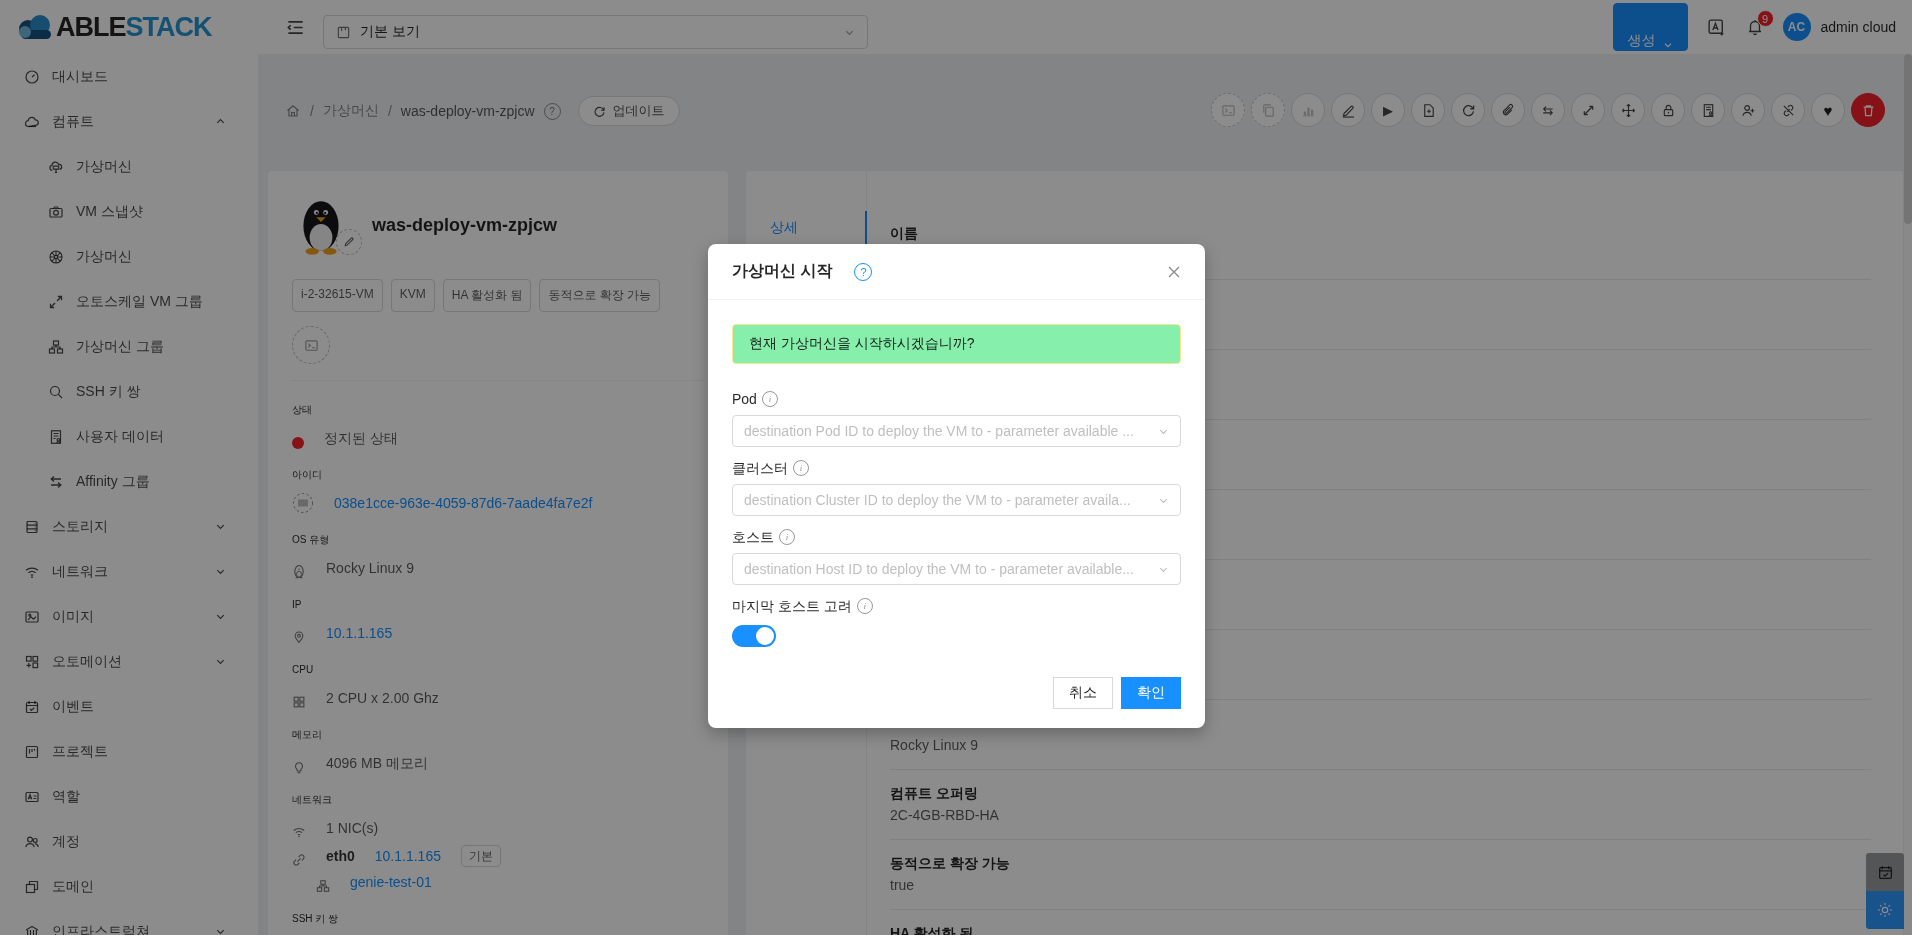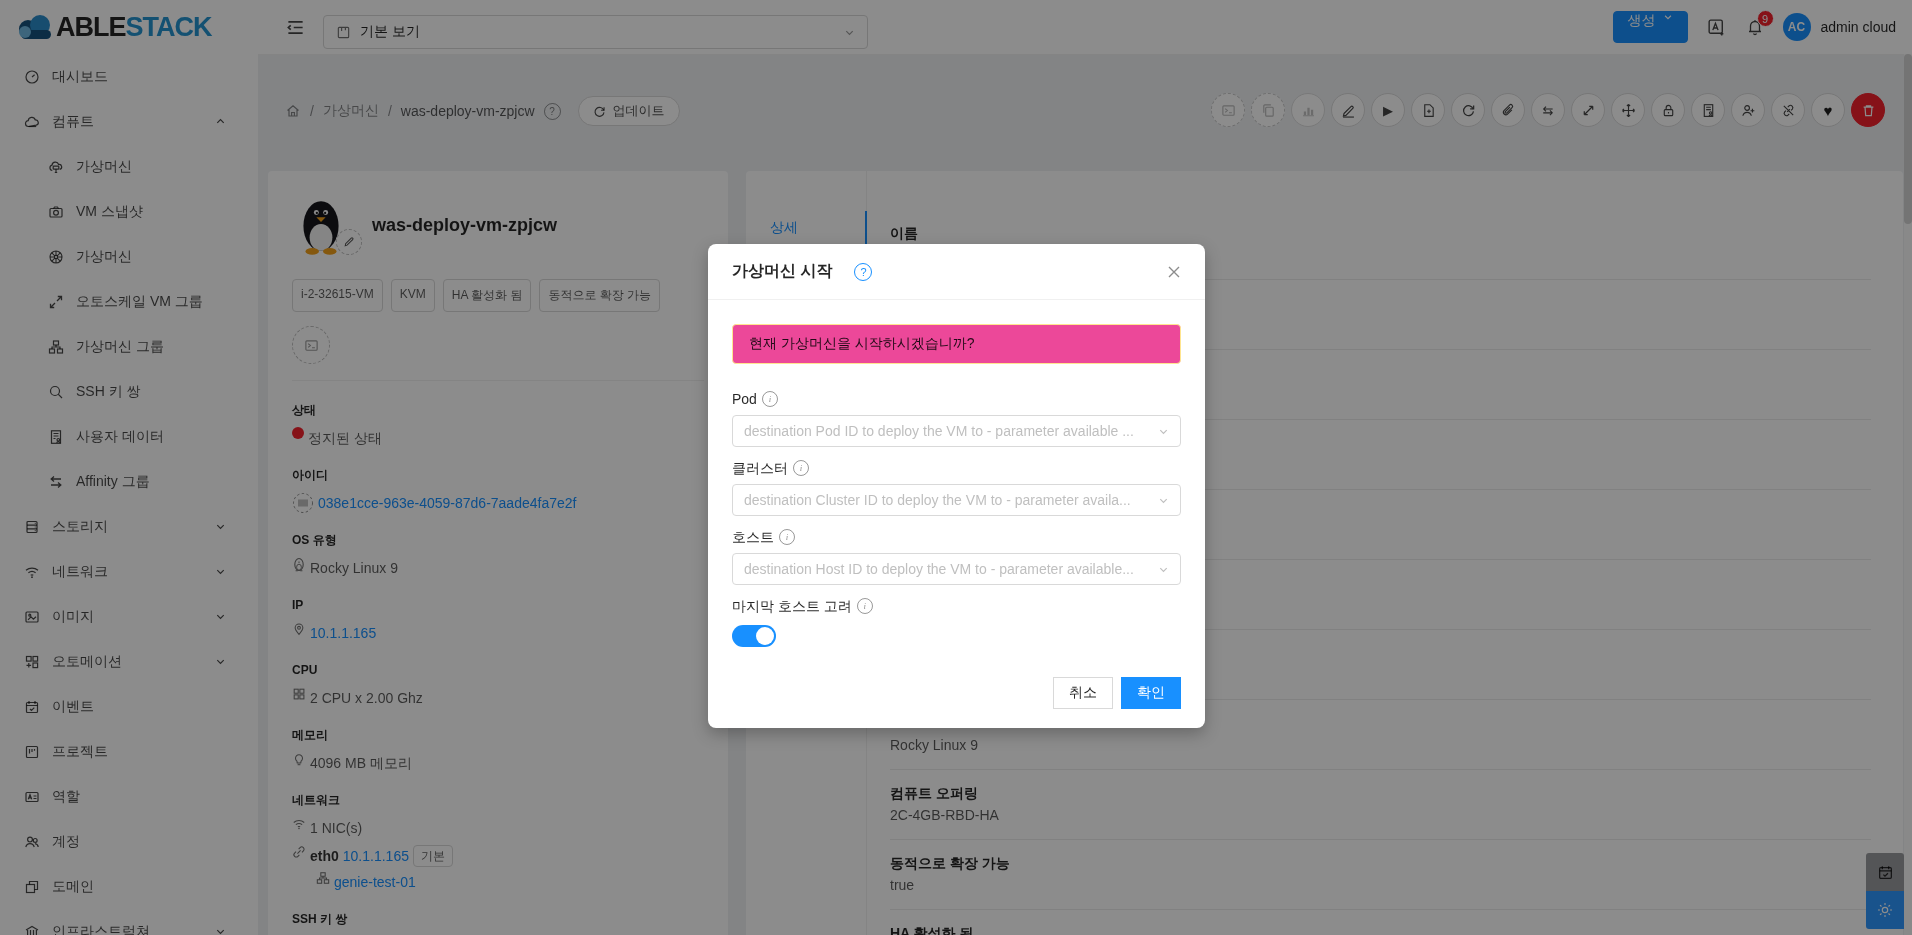--- a/index.html
+++ b/index.html
@@ -13,22 +13,22 @@
        border-bottom:1px solid #f0f0f0;display:flex;align-items:center}
   .logo{display:flex;align-items:center;padding-left:14px;width:246px}
   .logo-txt{font-size:27px;font-weight:800;letter-spacing:-1px;white-space:nowrap}
   .logo-able{color:#262626}.logo-stack{color:#2694d0}
   .fold{margin-left:26px;color:#454545}
   .view-sel{position:absolute;left:323px;top:15px;width:519px;height:32px;background:#fff;
        border:1px solid #d9d9d9;border-radius:4px;display:flex;align-items:center;gap:9px;
        padding:0 12px;font-size:14px;color:rgba(0,0,0,.85)}
   .view-sel .chev{margin-left:auto;color:#9b9b9b}
   .hdr-right{position:absolute;right:16px;top:0;height:54px;display:flex;align-items:center;gap:18px}
-  .btn-create{height:32px;padding:0 14px;background:#1890ff;border:1px solid #1890ff;border-radius:4px;
-       color:#fff;font-size:14px;display:flex;align-items:flex-start;gap:7px}
+  .btn-create{height:48px;padding:0 14px;background:#1890ff;border:1px solid #1890ff;border-radius:4px;
+       color:#fff;font-size:14px;display:flex;align-items:flex-end;gap:7px}
   .bell-wrap{position:relative}
   .badge{position:absolute;top:-7px;right:-9px;min-width:17px;height:17px;border-radius:9px;background:#f5222d;
        color:#fff;font-size:11px;line-height:17px;text-align:center;border:1px solid #fff;padding:0 2px;box-sizing:border-box}
   .avatar{width:28px;height:28px;border-radius:50%;background:#1890ff;color:#fff;font-size:12px;font-weight:700;
        display:flex;align-items:center;justify-content:center}
   .uname{font-size:14px;color:rgba(0,0,0,.85);margin-left:-8px}
   .hdr-ic{color:#434343}
 
   
   .sb{position:absolute;left:0;top:54px;bottom:0;width:258px;background:#fff;z-index:1;overflow:hidden}
@@ -65,22 +65,22 @@
   .edit-badge{position:absolute;right:-12px;bottom:0;width:24px;height:24px;border-radius:50%;
        border:1px dashed #bdbdbd;background:#fff;color:#555;display:flex;align-items:center;justify-content:center}
   .vm-name{font-size:18px;font-weight:600;color:rgba(0,0,0,.85)}
   .tags{display:flex;gap:8px;margin-top:24px;flex-wrap:nowrap}
   .tag{border:1px solid #d9d9d9;border-radius:4px;background:#fff;padding:7px 8px;font-size:12px;
        color:rgba(0,0,0,.65);white-space:nowrap}
   .console-btn{margin-top:14px;width:36px;height:36px;border:1px dashed #bdbdbd;border-radius:50%;background:#fff;
        color:#9a9a9a;display:flex;align-items:center;justify-content:center}
   .divider{height:1px;background:#f0f0f0;margin:16px 0 18px 0}
   .sec{margin-bottom:15px}
-  .sec-label{font-size:12px;font-weight:700;color:rgba(0,0,0,.85);line-height:22px}
-  .sec-val{display:flex;align-items:flex-start;gap:4px;margin-top:6px;font-size:14px;color:rgba(0,0,0,.65);line-height:22px}
+  .sec-label{font-size:10px;font-weight:400;color:rgba(0,0,0,.85);line-height:22px}
+  .sec-val{display:flex;align-items:flex-end;gap:20px;margin-top:6px;font-size:14px;color:rgba(0,0,0,.65);line-height:22px}
   .sec-val .ic{color:#6f6f6f}
   .link{color:#1890ff;cursor:pointer}
   .dot{width:12px;height:12px;border-radius:50%;background:#f5222d}
   .chip{border:1px solid #d9d9d9;border-radius:4px;font-size:12px;padding:0 7px;line-height:20px;color:rgba(0,0,0,.65)}
   .nic-sub{margin-left:24px;margin-top:4px}
   .bold{font-weight:700;color:rgba(0,0,0,.8)}
 
   
   .tabline{position:absolute;left:120px;top:0;bottom:0;width:1px;background:#f0f0f0}
   .tab{position:absolute;left:24px;top:48px;font-size:14px;color:#1890ff;cursor:pointer}
@@ -101,21 +101,21 @@
   
   .mask{position:absolute;inset:0;background:rgba(0,0,0,.45);z-index:5}
   .modal{position:absolute;left:708px;top:244px;width:497px;height:484px;background:#fff;border-radius:8px;
        box-shadow:0 6px 16px rgba(0,0,0,.25);z-index:6;box-sizing:border-box}
   .m-hdr{height:55px;border-bottom:1px solid #f0f0f0;display:flex;align-items:center;gap:22px;padding:0 24px}
   .m-title{font-size:16px;font-weight:700;color:rgba(0,0,0,.85)}
   .m-q{width:16px;height:16px;border-radius:50%;border:1px solid #1890ff;color:#1890ff;font-size:11px;
        display:flex;align-items:center;justify-content:center}
   .m-close{margin-left:auto;color:rgba(0,0,0,.45);cursor:pointer}
   .m-body{padding:24px 24px 0 24px}
-  .alert{background:#ec4899;border:1px solid #ffe58f;border-radius:4px;padding:10px 16px;font-size:14px;
+  .alert{background:#86efac;border:1px solid #ffe58f;border-radius:4px;padding:10px 16px;font-size:14px;
        color:rgba(0,0,0,.85);margin-bottom:24px}
   .f-item{margin-bottom:10px}
   .f-label{display:flex;align-items:center;gap:5px;font-size:14px;color:rgba(0,0,0,.85);line-height:22px;margin-bottom:5px}
   .i-ico{width:14px;height:14px;border-radius:50%;border:1px solid rgba(0,0,0,.4);color:rgba(0,0,0,.45);
        font-size:9px;font-style:italic;font-family:"Liberation Serif",serif;
        display:inline-flex;align-items:center;justify-content:center}
   .sel{height:32px;border:1px solid #d9d9d9;border-radius:4px;background:#fff;display:flex;align-items:center;
        justify-content:space-between;padding:0 11px;font-size:14px;color:#bfbfbf;cursor:pointer;box-sizing:border-box}
   .sel .chev{color:#bfbfbf}
   .switch{width:44px;height:22px;border-radius:11px;background:#1890ff;position:relative;margin-top:8px;cursor:pointer}

